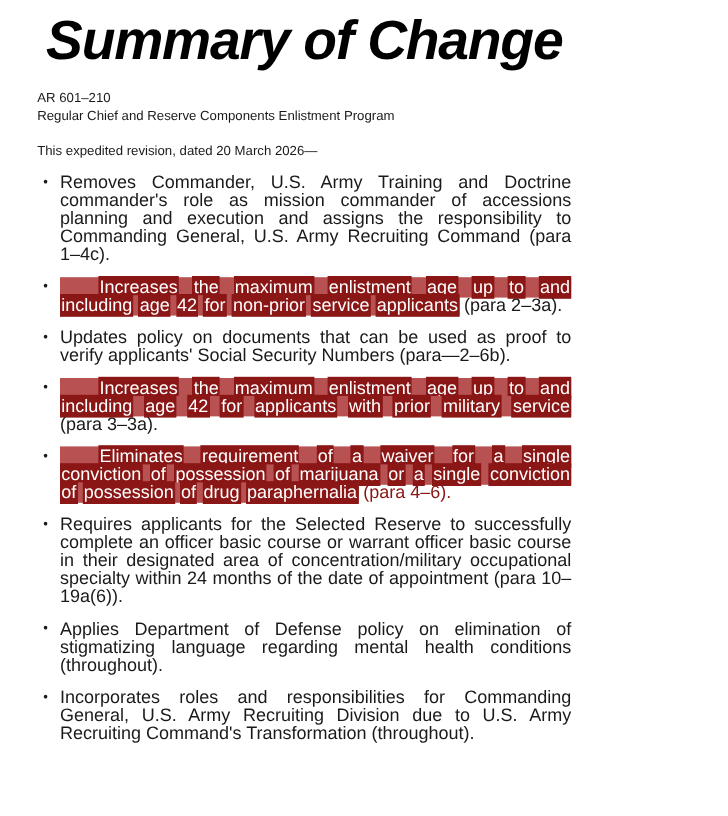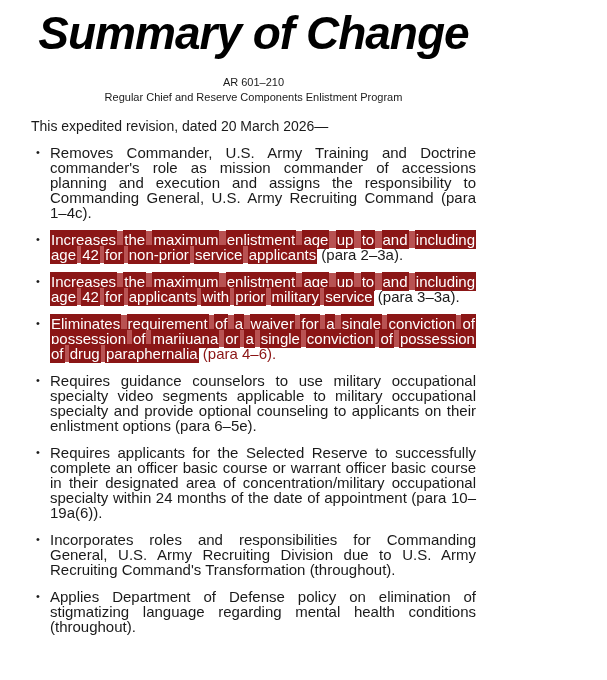--- a/index.html
+++ b/index.html
@@ -30,25 +30,24 @@
     color: #000000;
     white-space: nowrap;
   }
   .header-block {
     margin-top: 17px;
     font-size: 11px;
     line-height: 15px;
   }
   .header-line {
     display: block;
-    text-align: center;
   }
   .revision-line {
     margin-top: 14px;
-    font-size: 14px;
+    font-size: 11px;
     line-height: 15px;
   }
   ul.bullet-list {
     list-style: none;
     margin: 11px 0 0 0;
     padding: 0;
   }
   ul.bullet-list li.bullet {
     position: relative;
     margin: 0 0 12px 0;
@@ -62,20 +61,21 @@
     position: absolute;
     left: 5px;
     top: 0;
     font-size: 11px;
     line-height: 15px;
     color: #1a1a1a;
   }
   .hl-wrap {
     background: var(--hl-gap, #b85252);
     color: var(--hl-fg, #ffffff);
+    padding-left: 32px;
   }
   .hl-word {
     background: var(--hl-bg, #8b1616);
     color: var(--hl-fg, #ffffff);
     padding: 1px 1px;
   }
   .seg-normal {
     color: #1a1a1a;
   }
   .seg-red {
@@ -91,20 +91,20 @@
   <div class="header-block">
     <span class="header-line">AR 601–210</span>
     <span class="header-line">Regular Chief and Reserve Components Enlistment Program</span>
   </div>
 
   <div class="revision-line">This expedited revision, dated 20 March 2026—</div>
 
   <ul class="bullet-list">
       <li class="bullet"><span class="seg-normal">Removes Commander, U.S. Army Training and Doctrine commander's role as mission commander of accessions planning and execution and assigns the responsibility to Commanding General, U.S. Army Recruiting Command (para 1–4c).</span></li>
       <li class="bullet"><span class="hl-wrap"><span class="hl-word">Increases</span> <span class="hl-word">the</span> <span class="hl-word">maximum</span> <span class="hl-word">enlistment</span> <span class="hl-word">age</span> <span class="hl-word">up</span> <span class="hl-word">to</span> <span class="hl-word">and</span> <span class="hl-word">including</span> <span class="hl-word">age</span> <span class="hl-word">42</span> <span class="hl-word">for</span> <span class="hl-word">non-prior</span> <span class="hl-word">service</span> <span class="hl-word">applicants</span></span><span class="seg-normal"> (para 2–3a).</span></li>
+      <li class="bullet"><span class="seg-normal">Updates policy on documents that can be used as proof to verify applicants' Social Security Numbers (para—2–6b).</span></li>
       <li class="bullet"><span class="hl-wrap"><span class="hl-word">Increases</span> <span class="hl-word">the</span> <span class="hl-word">maximum</span> <span class="hl-word">enlistment</span> <span class="hl-word">age</span> <span class="hl-word">up</span> <span class="hl-word">to</span> <span class="hl-word">and</span> <span class="hl-word">including</span> <span class="hl-word">age</span> <span class="hl-word">42</span> <span class="hl-word">for</span> <span class="hl-word">applicants</span> <span class="hl-word">with</span> <span class="hl-word">prior</span> <span class="hl-word">military</span> <span class="hl-word">service</span></span><span class="seg-normal"> (para 3–3a).</span></li>
       <li class="bullet"><span class="hl-wrap"><span class="hl-word">Eliminates</span> <span class="hl-word">requirement</span> <span class="hl-word">of</span> <span class="hl-word">a</span> <span class="hl-word">waiver</span> <span class="hl-word">for</span> <span class="hl-word">a</span> <span class="hl-word">single</span> <span class="hl-word">conviction</span> <span class="hl-word">of</span> <span class="hl-word">possession</span> <span class="hl-word">of</span> <span class="hl-word">marijuana</span> <span class="hl-word">or</span> <span class="hl-word">a</span> <span class="hl-word">single</span> <span class="hl-word">conviction</span> <span class="hl-word">of</span> <span class="hl-word">possession</span> <span class="hl-word">of</span> <span class="hl-word">drug</span> <span class="hl-word">paraphernalia</span></span><span class="seg-red"> (para 4–6).</span></li>
-      <li class="bullet"><span class="seg-normal">Requires guidance counselors to use military occupational specialty video segments applicable to military occupational specialty and provide optional counseling to applicants on their enlistment options (para 6–5e).</span></li>
       <li class="bullet"><span class="seg-normal">Requires applicants for the Selected Reserve to successfully complete an officer basic course or warrant officer basic course in their designated area of concentration/military occupational specialty within 24 months of the date of appointment (para 10–19a(6)).</span></li>
+      <li class="bullet"><span class="seg-normal">Applies Department of Defense policy on elimination of stigmatizing language regarding mental health conditions (throughout).</span></li>
       <li class="bullet"><span class="seg-normal">Incorporates roles and responsibilities for Commanding General, U.S. Army Recruiting Division due to U.S. Army Recruiting Command's Transformation (throughout).</span></li>
-      <li class="bullet"><span class="seg-normal">Applies Department of Defense policy on elimination of stigmatizing language regarding mental health conditions (throughout).</span></li>
     </ul>
 </div>
 
 </body></html>

